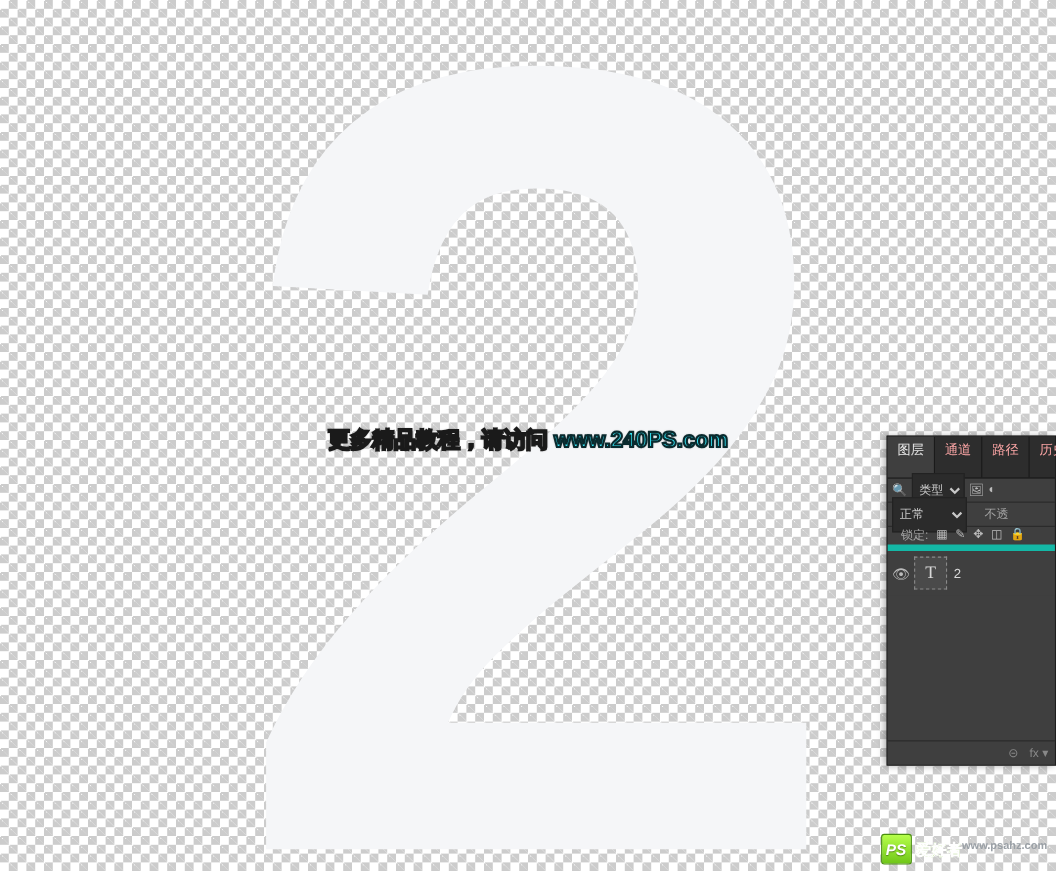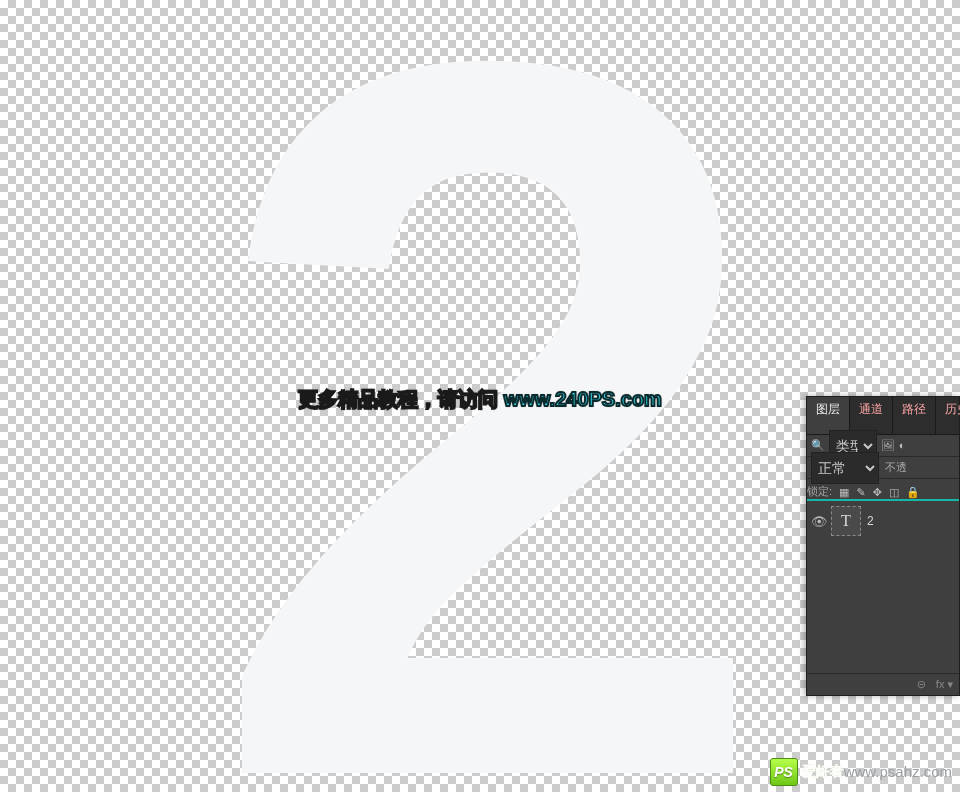--- a/index.html
+++ b/index.html
@@ -94,48 +94,48 @@
     border-bottom: 1px solid #2a2a2a;
   }
   .filter-row .search-icon {
     font-size: 11px;
     color: #a0a0a0;
   }
   .filter-row select, .blend-row select {
     background: #2b2b2b;
     color: #c8c8c8;
     border: 1px solid #222;
-    font-size: 14px;
+    font-size: 11px;
     height: 32px;
     padding: 0 2px;
     appearance: auto;
   }
   .filter-row select { width: 48px; }
   .filter-row .filter-icon {
     width: 14px; height: 14px;
     color: #bbb;
     font-size: 11px;
   }
   .blend-row {
     display: flex;
     align-items: center;
     height: 22px;
     padding: 0 4px;
-    gap: 6px;
+    gap: 16px;
     border-bottom: 1px solid #2a2a2a;
   }
   .blend-row select { width: 68px; }
   .blend-row .opacity-lbl { font-size: 11px; color: #a5a5a5; white-space: nowrap; }
   .lock-row {
     display: flex;
-    align-items: flex-end;
-    height: 22px;
-    padding: 0 0;
+    align-items: flex-start;
+    height: 22px;
+    padding: 0 12px;
     gap: 7px;
-    border-bottom: 2px solid #14b8a6;
+    border-bottom: 6px solid #14b8a6;
     font-size: 11px;
     color: #a5a5a5;
   }
   .lock-row .ico { font-size: 11px; color: #bbb; }
   .layer-list {
     flex: 1;
     overflow: hidden;
     background: #3f3f3f;
   }
   .layer-row {
@@ -212,23 +212,24 @@
     flex-direction: row;
     line-height: 1.05;
   }
   .ps-watermark .wm-top {
     font-size: 14px;
     font-weight: 800;
     color: #70bf1f;
     -webkit-text-stroke: 0.5px #fff;
   }
   .ps-watermark .wm-sub {
-    font-size: 15px;
+    font-size: 10px;
     color: #9aa0a6;
     font-family: Arial, sans-serif;
+    font-weight: bold;
   }
 </style>
 </head>
 <body>
 
 <div class="canvas">
   <div class="big-glyph">2</div>
 </div>
 
 <div class="overlay-text">

